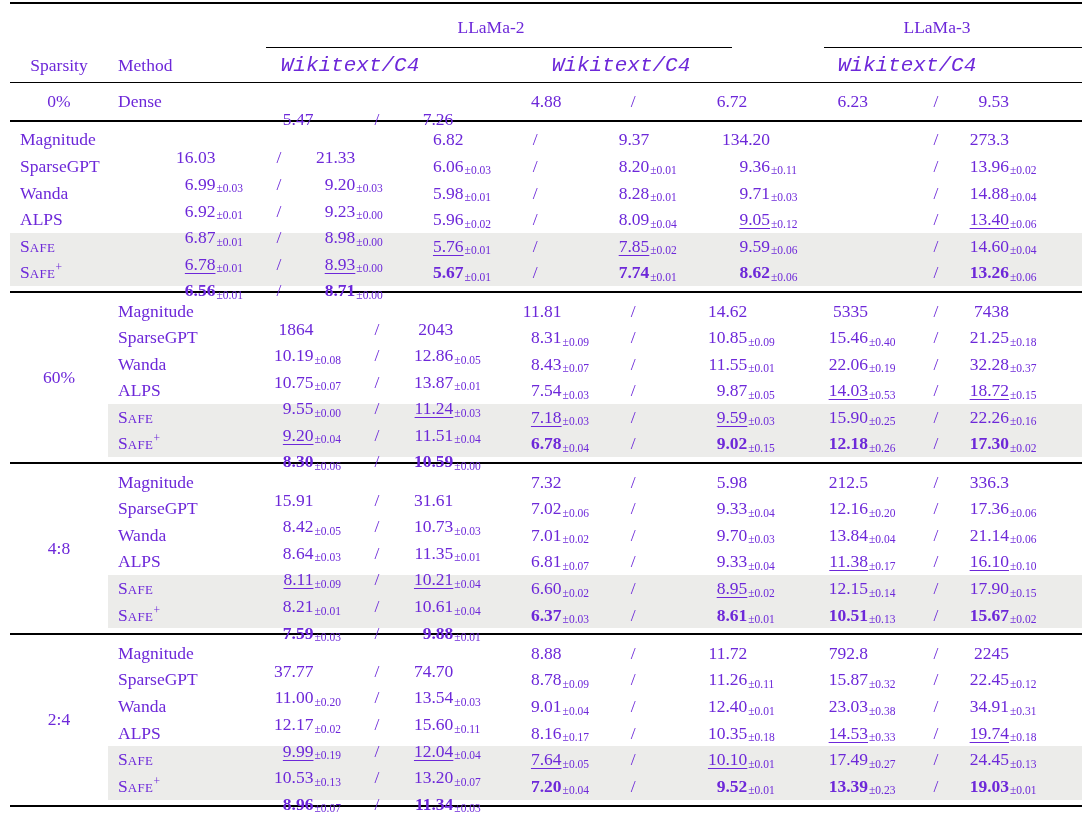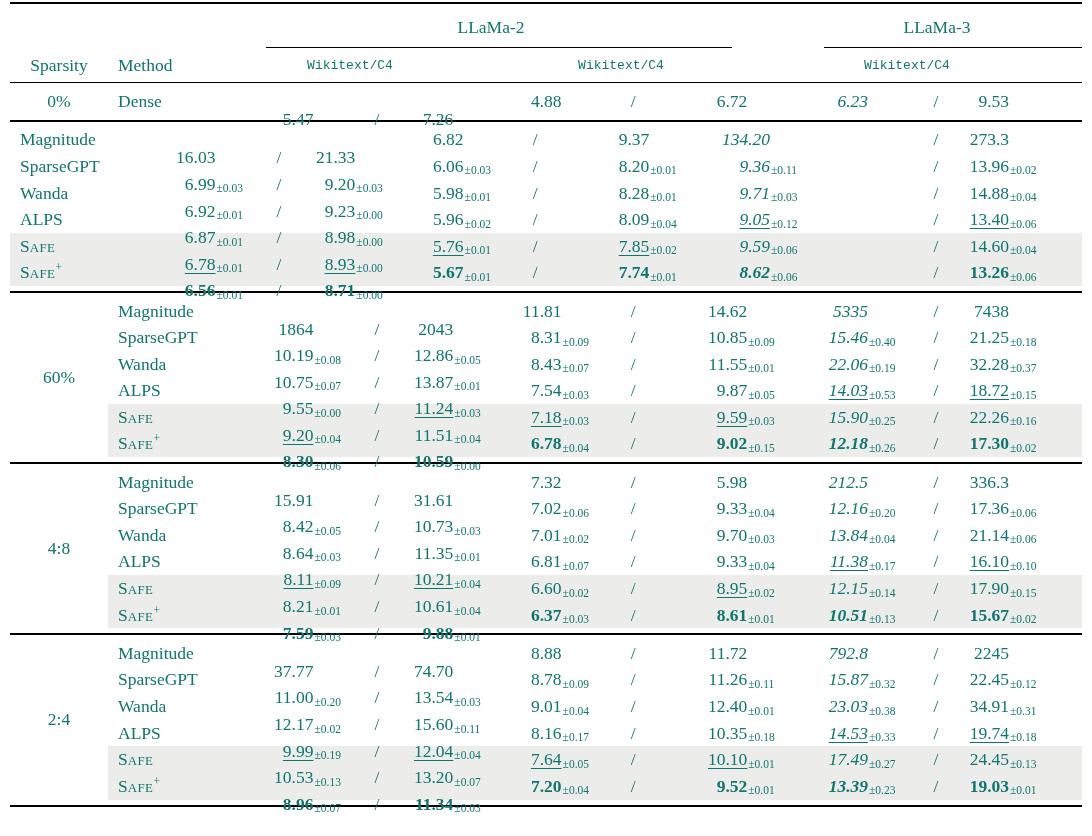--- a/index.html
+++ b/index.html
@@ -1,17 +1,17 @@
 <!DOCTYPE html>
 <html><head>
 <meta charset="utf-8">
 <style>
   html,body{margin:0;padding:0;background:#ffffff;}
   .canvas{width:1092px;height:836px;background:#ffffff;position:relative;overflow:hidden;
-          font-family:"Liberation Serif", serif;color:#0f766e;}
+          font-family:"Liberation Serif", serif;color:#6d28d9;}
   .paper-table{position:absolute;left:10px;top:2px;width:1072px;}
   .rule{background:#000;}
   .toprule{height:2.2px;}
   .headrule{height:1.2px;}
   .midrule{height:1.6px;}
   .botrule{height:2.4px;}
   
   .hrow1{display:flex;height:44px;}
   .hspacer{width:240px;}
   .hgroup{display:flex;flex-direction:column;}
@@ -23,38 +23,38 @@
   .hL3{flex:1;justify-content:space-between;}
   .hL3 .cmid{border-bottom:1.1px solid #000;margin:0 0 0 32px;}
   .hrow2{display:flex;height:28px;align-items:center;font-size:17.5px;}
   .hrow3{display:flex;height:34px;align-items:center;}
   .hc{text-align:center;box-sizing:border-box;}
   .h7{width:240px;padding-right:40px;}
   .h13{width:302px;padding-left:10px;padding-right:50px;}
   .h8{flex:1;padding-left:10px;padding-right:70px;}
   .hcol1{width:98px;text-align:center;font-size:17.5px;}
   .hcol2{width:142px;padding-left:10px;box-sizing:border-box;font-size:17.5px;}
-  .mono{font-family:"Liberation Mono","DejaVu Sans Mono",monospace;font-size:13px;letter-spacing:0px;}
+  .mono{font-family:"Liberation Mono","DejaVu Sans Mono",monospace;font-size:21px;letter-spacing:0px;font-style:italic;}
   
   .block{display:flex;}
   .bsparsity{width:98px;display:flex;align-items:center;justify-content:center;font-size:17.5px;}
   .brows{flex:1;padding:5px 0;}
   .drow{display:flex;align-items:center;height:26.6px;font-size:17.5px;}
   .drow.hl{background:#ececea;}
   .drow .method{width:142px;padding-left:10px;box-sizing:border-box;white-space:nowrap;}
   .scs{font-size:74%;letter-spacing:0.4px;}
   .msup{font-size:66%;vertical-align:super;line-height:0;}
   .grp{display:flex;align-items:center;box-sizing:border-box;}
   .g7{width:240px;margin-top:36px;}
   .g13{width:302px;padding-left:10px;}
   .g8{flex:1;padding-left:10px;padding-right:28px;}
   .main{display:inline-block;text-align:right;white-space:nowrap;}
   .g7 .m1{width:64px;} .g7 .m2{width:70px;} .g7 .sub{width:44px;} .g7 .s2{width:36px;} .g7 .gsp{width:12px;}
   .g13 .m1{width:62px;} .g13 .m2{width:108px;} .g13 .sub{width:44px;} .g13 .s2{width:44px;} .g13 .gsp{width:20px;}
-  .g8 .m1{width:66px;font-style:italic;} .g8 .m2{width:66px;} .g8 .sub{width:44px;} .g8 .s2{width:44px;} .g8 .gsp{flex:1;}
+  .g8 .m1{width:66px;} .g8 .m2{width:66px;} .g8 .sub{width:44px;} .g8 .s2{width:44px;} .g8 .gsp{flex:1;}
   .sub{display:inline-block;font-size:11.5px;position:relative;top:4px;padding-left:1px;white-space:nowrap;}
   .slash{width:14px;text-align:center;}
   .main.b{font-weight:bold;}
   .main.u{text-decoration:underline;text-underline-offset:3px;text-decoration-thickness:1px;}
 </style>
 </head>
 <body>
 
 <div class="canvas">
   <div class="paper-table">

